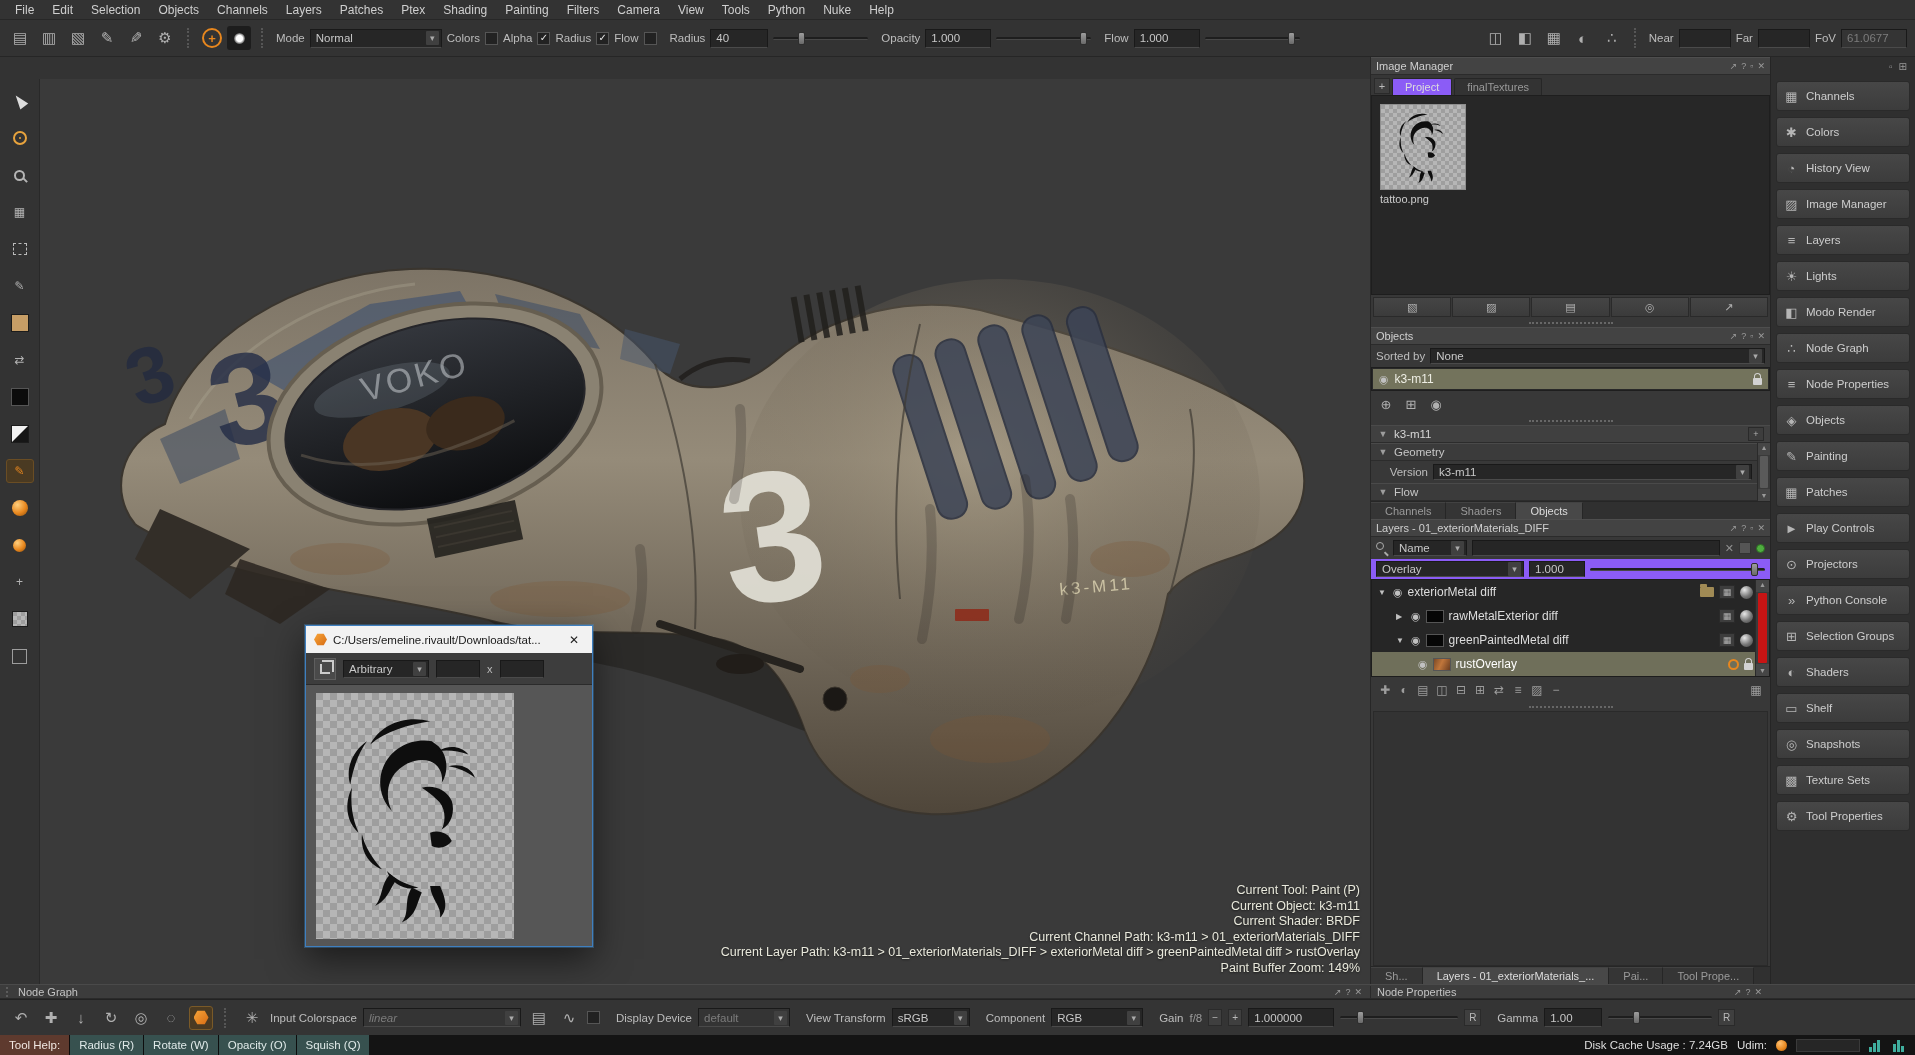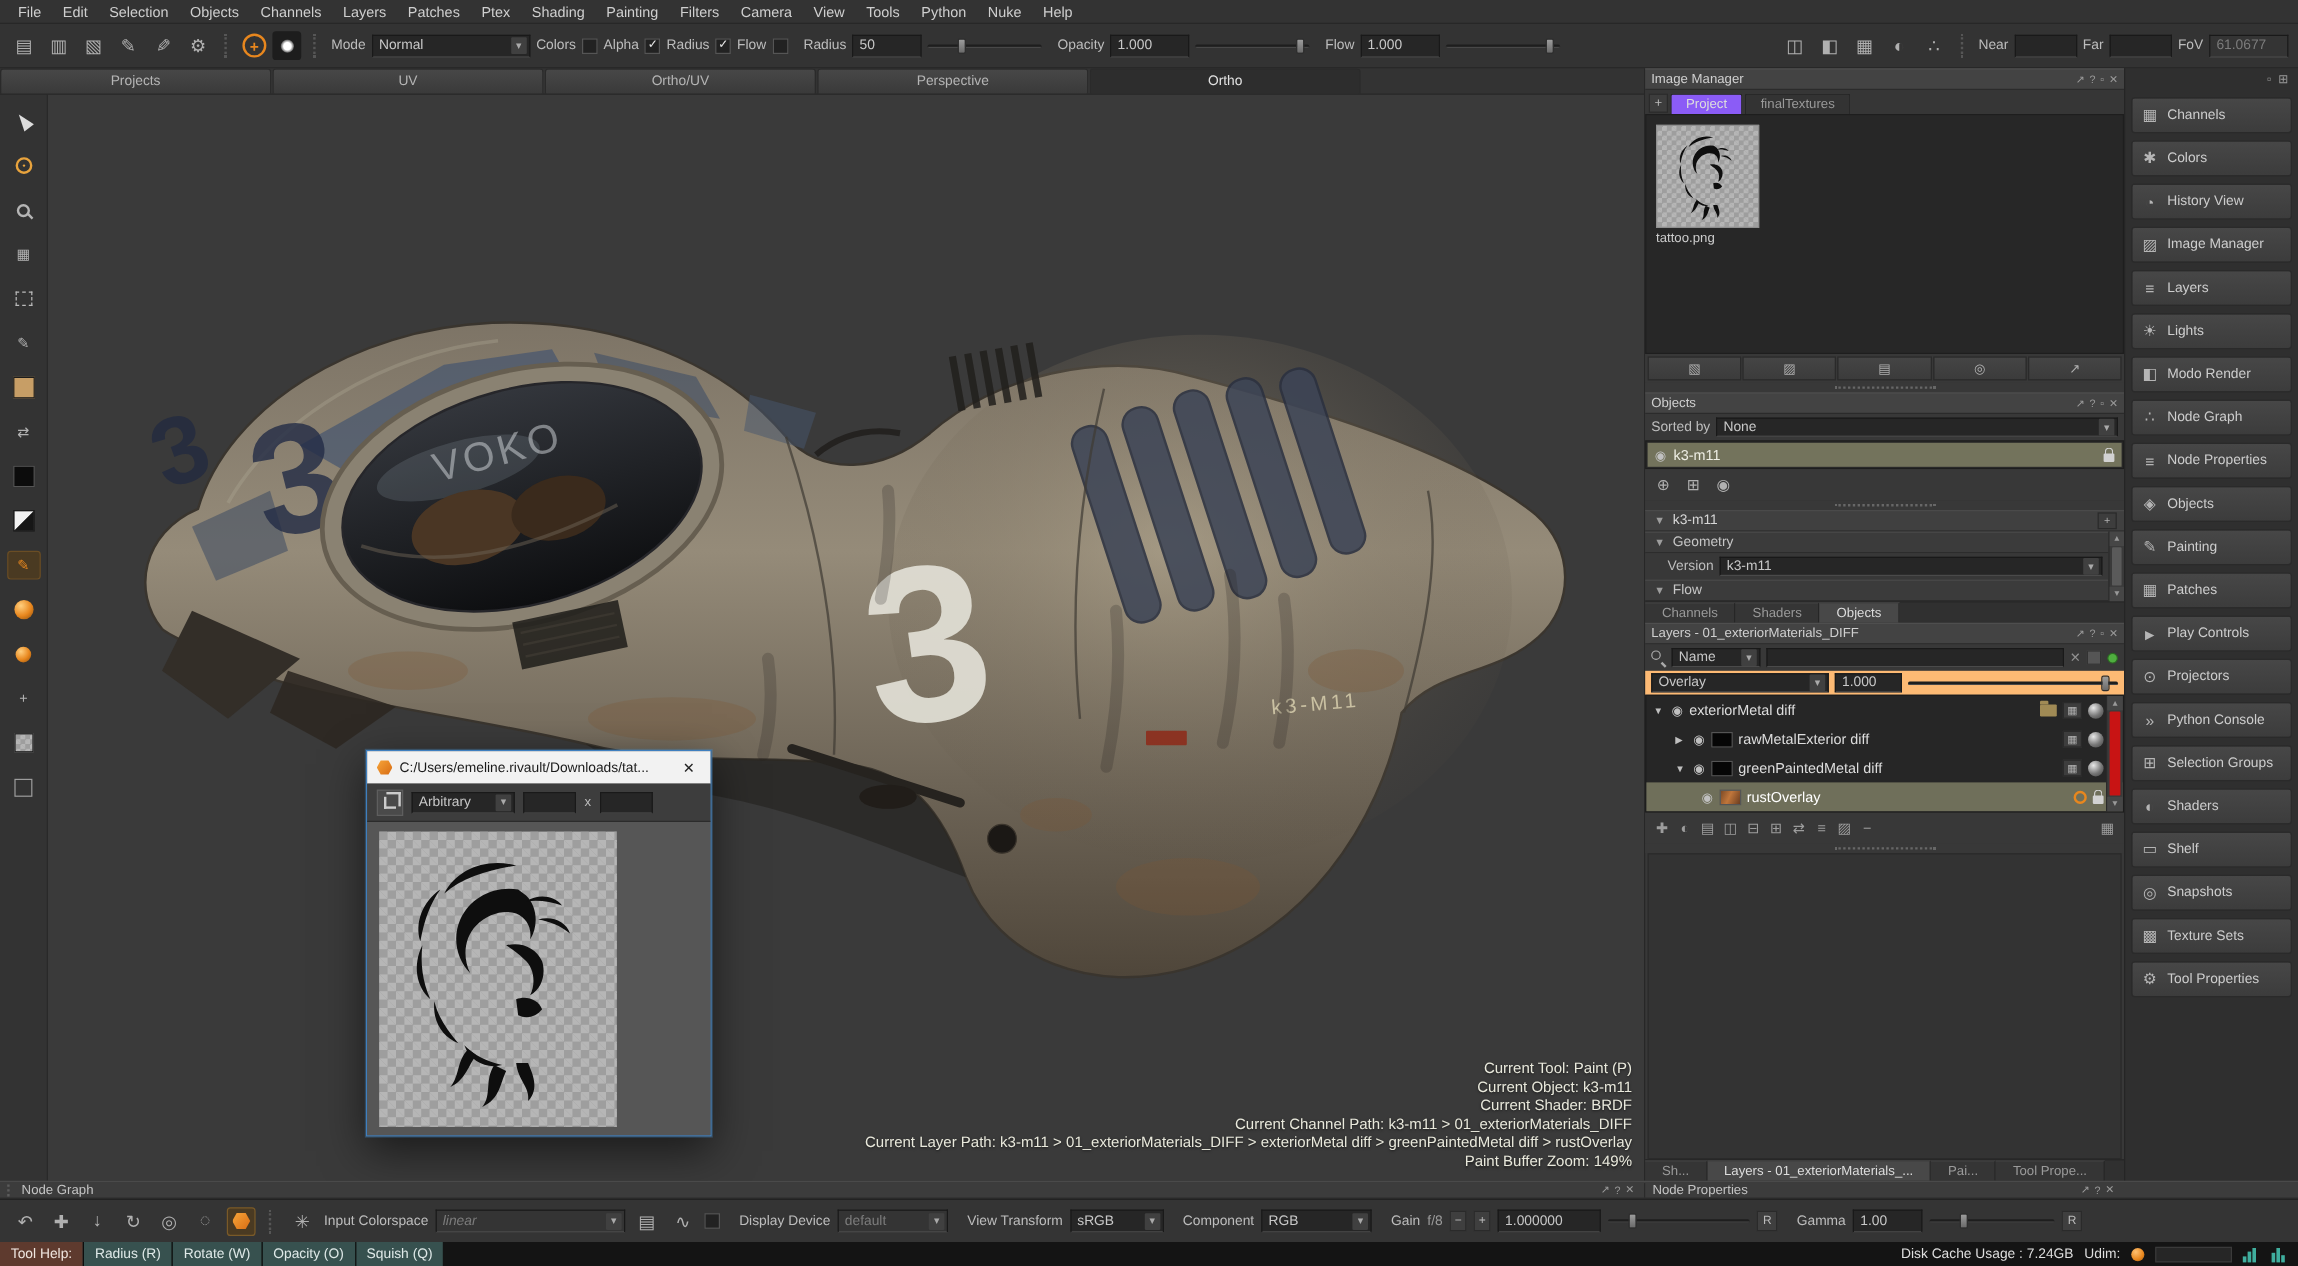--- a/index.html
+++ b/index.html
@@ -101,21 +101,21 @@
 .secbar.sub{background:#3b3b3b;color:#c6c6c6}
 #props-wrap{position:relative;flex:none}
 #props-wrap .inner{margin-right:13px}
 .vrail{position:absolute;right:0;top:0;bottom:0;width:13px;background:#3a3a3a;border-left:1px solid #2a2a2a;display:flex;flex-direction:column}
 .vrail .sarr{height:12px;display:flex;align-items:center;justify-content:center;font-size:7px;color:#999;background:#464646}
 .vrail .vthumb{flex:1;background:#5a5a5a;margin:1px 2px;border-radius:1px}
 .ptabs{display:flex;height:18px;background:#303030;border-top:1px solid #262626;flex:none}
 .ptab{padding:0 14px;display:flex;align-items:center;font-size:11px;color:#9a9a9a;background:#353535;border-right:1px solid #262626;border-top:1px solid #424242}
 .ptab.active{background:#484848;color:#ddd}
 #search-row{height:22px;background:#383838}
-#blend-row{height:20px;background:#fdba74}
+#blend-row{height:20px;background:#8b5cf6}
 .search-ic{width:12px;height:12px;position:relative}
 .search-ic i{display:block;width:8px;height:8px;border:1.5px solid #aaa;border-radius:50%}
 .search-ic:after{content:"";position:absolute;width:5px;height:1.5px;background:#aaa;transform:rotate(45deg);right:-1px;bottom:0}
 .clear-ic{color:#909090;font-size:11px}
 .greendot{width:9px;height:9px;border-radius:50%;background:#4fae3f;border:1px solid #2c6a22}
 .graybox{width:12px;height:12px;background:#555;border:1px solid #333}
 #layerlist{position:relative;height:98px;background:#262626;border:1px solid #1d1d1d;flex:none}
 .lrow{display:flex;align-items:center;height:24px;gap:5px;padding:0 16px 0 6px;font-size:12px;color:#ddd}
 .lrow.sel{background:#6f6f5a;color:#fff}
 .expander{width:10px;font-size:8px;color:#c0c0c0}
@@ -239,21 +239,21 @@
       </span>
     <span class="lbl">Colors</span>
     <span class="checkbox"></span>
     <span class="lbl">Alpha</span>
     <span class="checkbox">✓</span>
     <span class="lbl">Radius</span>
     <span class="checkbox">✓</span>
     <span class="lbl">Flow</span>
     <span class="checkbox"></span>
     <span class="lbl" style="margin-left:8px">Radius</span>
-    <span class="field" style="width:58px">50</span>
+    <span class="field" style="width:58px">40</span>
     <span class="slider" style="width:95px">
         <span class="thumb" style="left:26%"></span>
       </span>
     <span class="lbl" style="margin-left:8px">Opacity</span>
     <span class="field" style="width:66px">1.000</span>
     <span class="slider" style="width:95px">
         <span class="thumb" style="left:88%"></span>
       </span>
     <span class="lbl" style="margin-left:8px">Flow</span>
     <span class="field" style="width:66px">1.000</span>
@@ -278,28 +278,20 @@
       </span>
     <span class="handle"></span>
     <span class="lbl">Near</span>
     <span class="field" style="width:52px"></span>
     <span class="lbl">Far</span>
     <span class="field" style="width:52px"></span>
     <span class="lbl">FoV</span>
     <span class="field disabledf" style="width:66px">61.0677</span>
   </div>
 
-  <div id="tabrow" class="abs">
-    <span class="vtab">Projects</span>
-    <span class="vtab">UV</span>
-    <span class="vtab">Ortho/UV</span>
-    <span class="vtab">Perspective</span>
-    <span class="vtab active">Ortho</span>
-    <span id="tabfill"></span>
-  </div>
 
   <div id="tools" class="abs">
     <div class="tool">
         <span class="cursor-shape"></span>
       </div>
     <div class="tool">
         <span class="ring-orange"></span>
       </div>
     <div class="tool">
         <span class="magnifier"></span>

